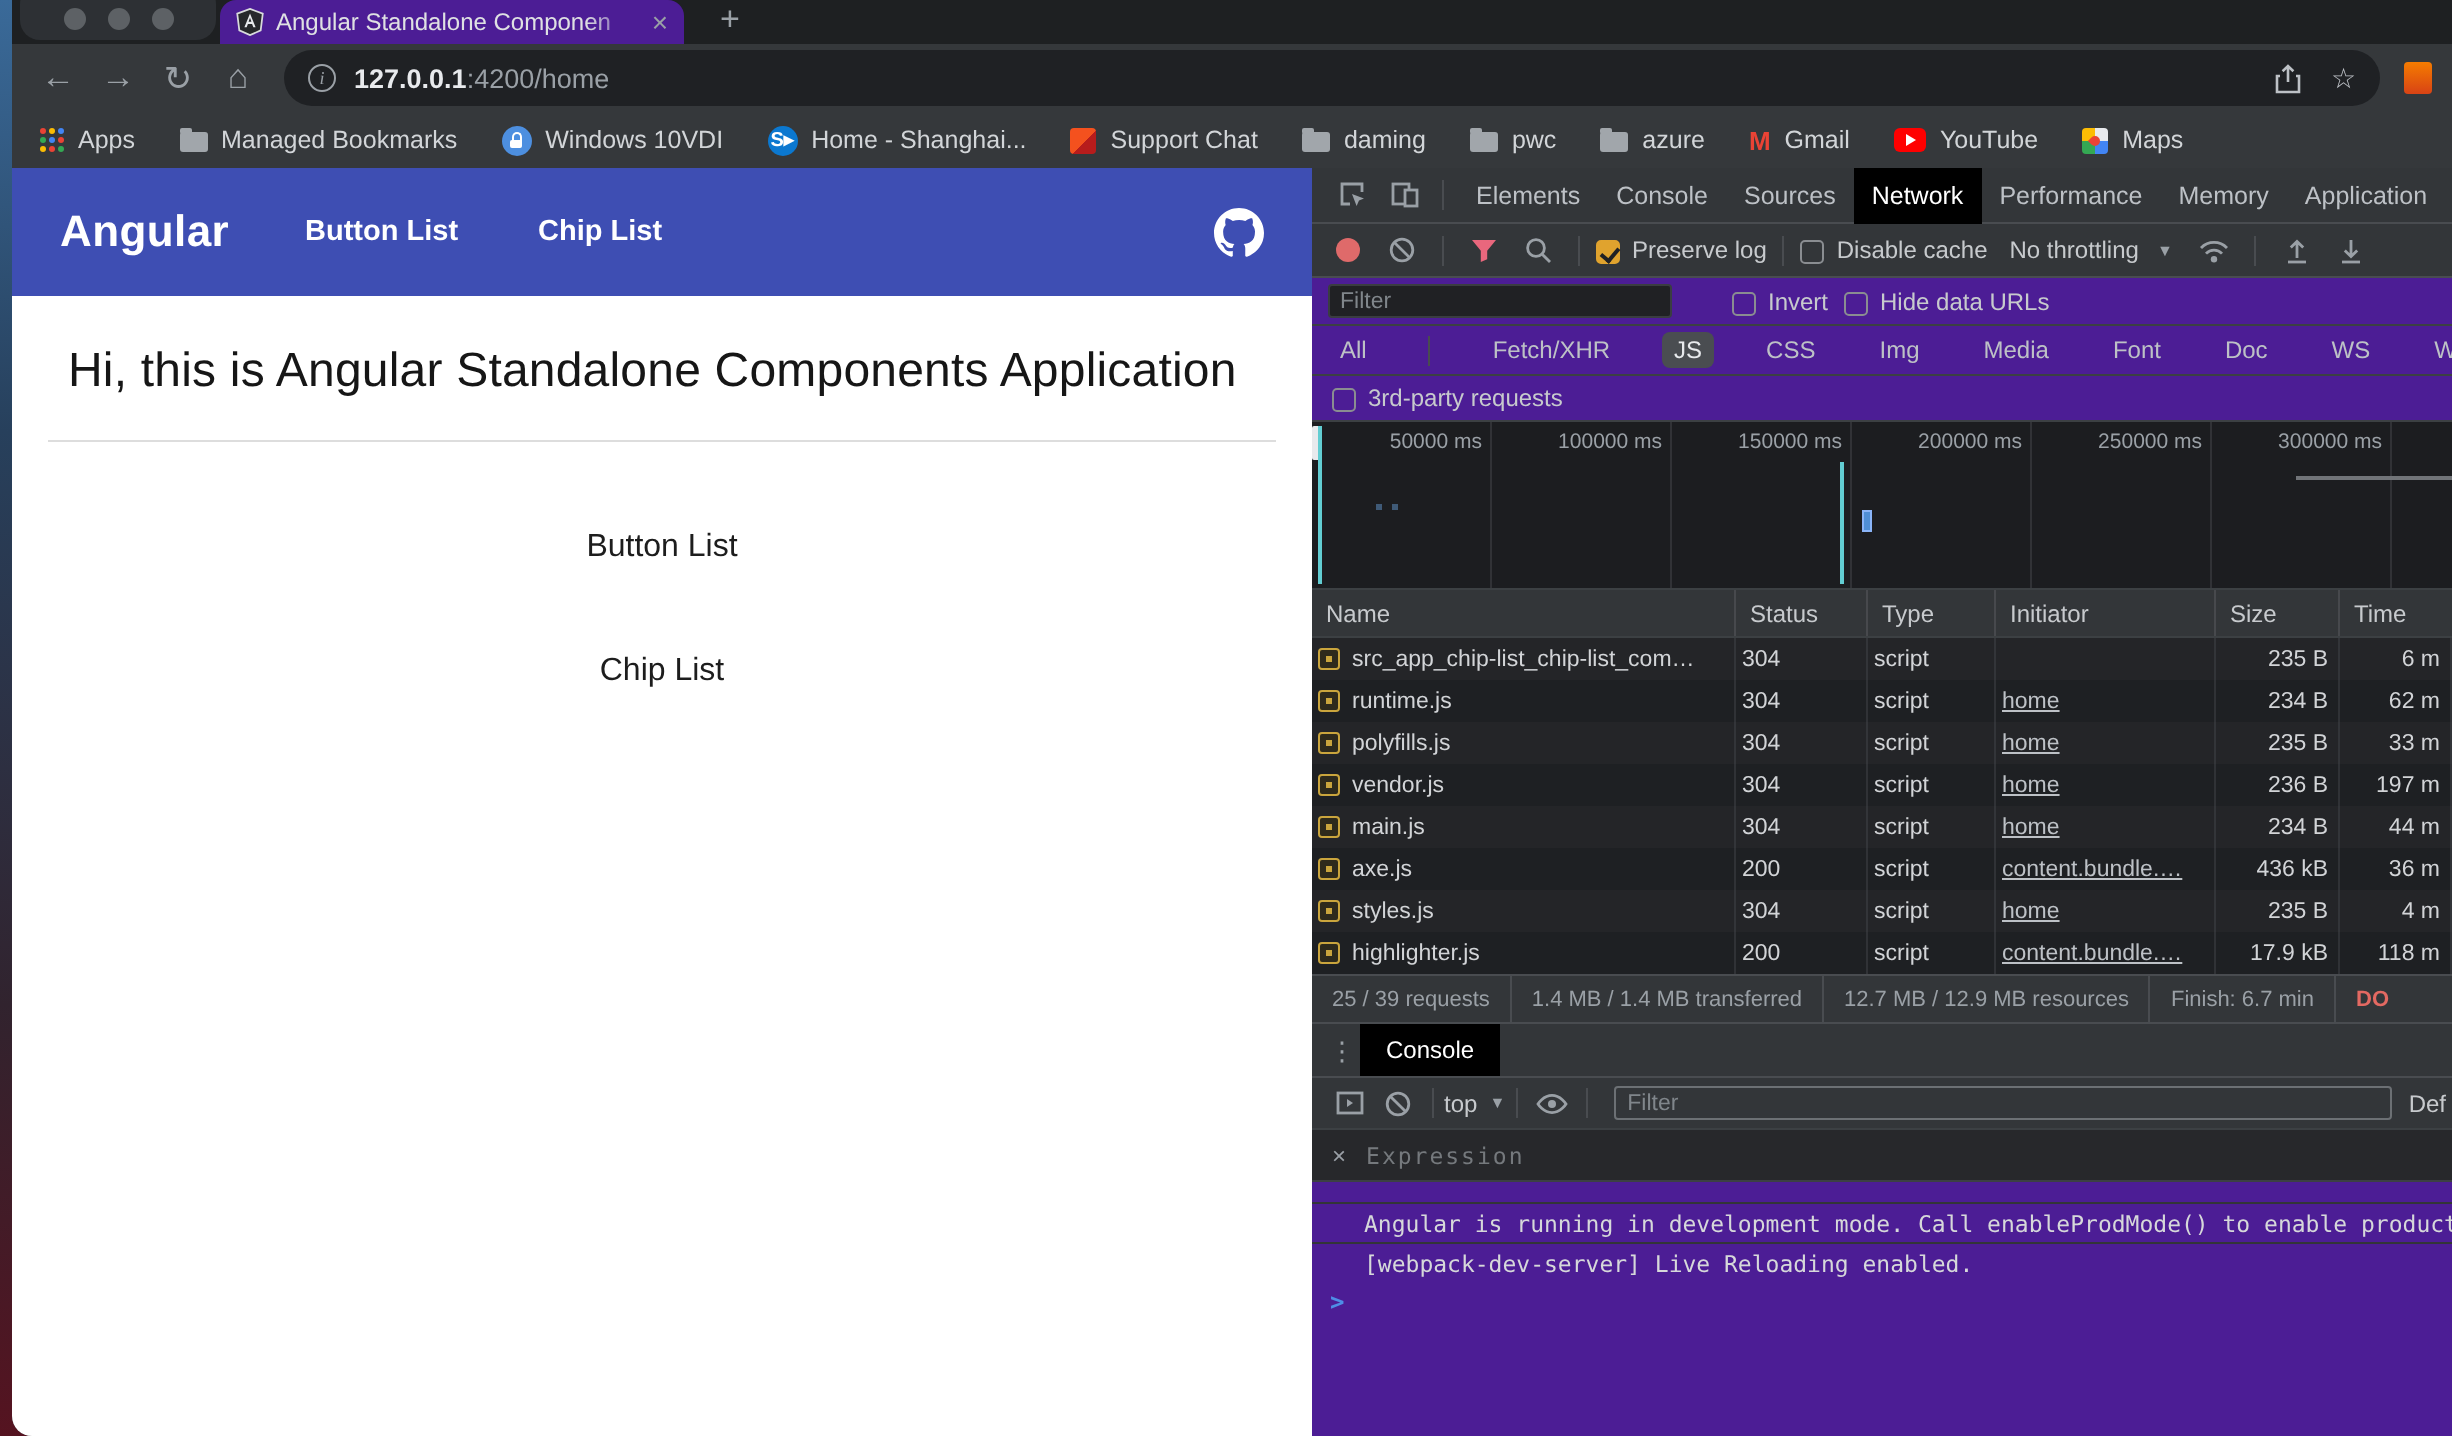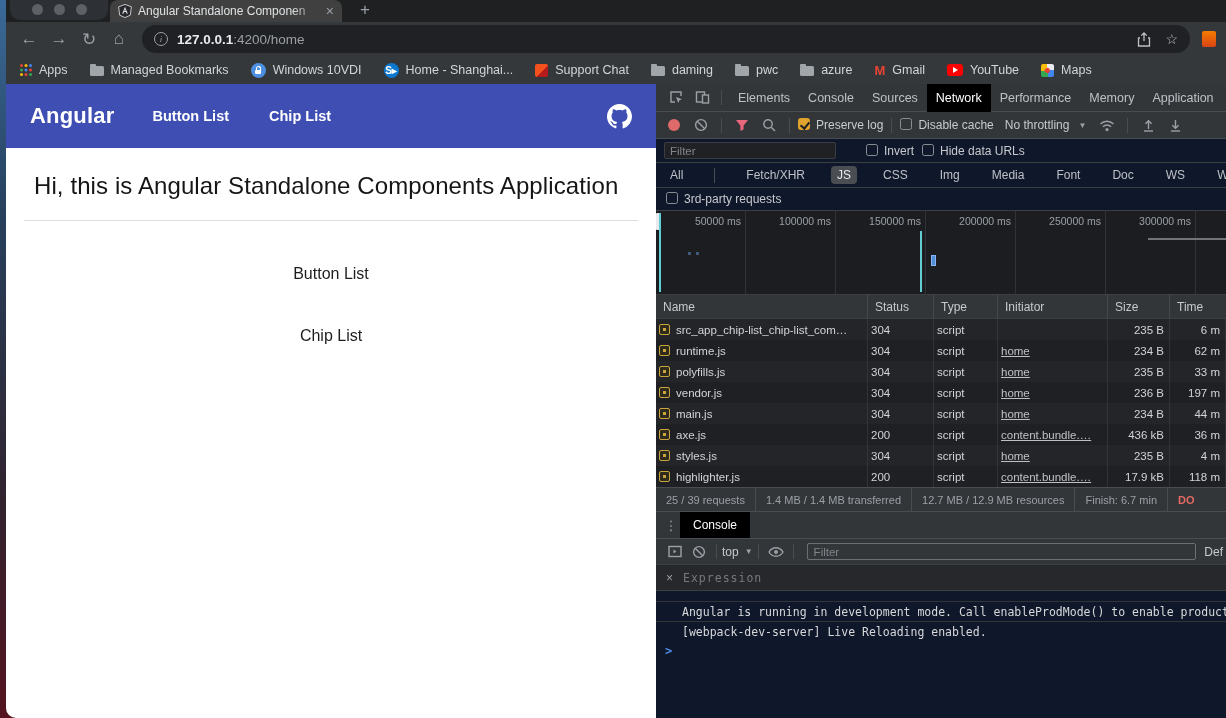--- a/index.html
+++ b/index.html
@@ -11,21 +11,21 @@
   .window { position:absolute; left:6px; top:0; right:0; bottom:0;
     display:flex; flex-direction:column; background:#35383b;
     border-bottom-left-radius:10px; overflow:hidden; }
 
   
   .tabstrip { height:22px; background:#1e2022; display:flex; align-items:flex-end; flex-shrink:0; position:relative;}
   .controls-pill { position:absolute; left:4px; top:-8px; width:98px; height:28px;
     background:#2d3034; border-radius:10px; display:flex; align-items:flex-end; justify-content:center; gap:11px; padding-bottom:5px;}
   .tl-dot { width:11px; height:11px; border-radius:50%; background:#5d6165; }
   .tab { margin-left:104px; height:22px; display:flex; align-items:center; gap:6px;
-    background:#404040; border-radius:8px 8px 0 0; padding:0 8px; width:232px; }
+    background:#4c1d95; border-radius:8px 8px 0 0; padding:0 8px; width:232px; }
   .tab-title { color:#dfe1e3; font-size:12px; white-space:nowrap; overflow:hidden; flex:1;
     -webkit-mask-image:linear-gradient(90deg,#000 85%,transparent); mask-image:linear-gradient(90deg,#000 85%,transparent);}
   .tab-close { color:#9aa0a6; font-size:14px; line-height:1; cursor:default;}
   .newtab { color:#9aa0a6; font-size:17px; margin-left:18px; padding-bottom:2px;}
   .favicon { flex-shrink:0; }
 
   
   .toolbar { height:34px; background:#35383b; display:flex; align-items:center; padding:0 10px; gap:4px; flex-shrink:0;}
   .nav-ic { color:#9aa0a6; font-size:17px; width:26px; text-align:center; }
   .urlbar { flex:1; height:28px; background:#1f2124; border-radius:14px; display:flex; align-items:center;
@@ -69,21 +69,21 @@
   .app-nav { display:flex; gap:40px; margin-left:38px; }
   .app-nav-item { color:#fff; font-size:14.5px; font-weight:bold; }
   .gh { margin-left:auto; }
 
   .app-body { flex:1; padding-top:24px; }
   .app-heading { font-size:24px; color:#161616; font-weight:normal; padding:0 28px; letter-spacing:.1px;}
   .app-hr { border:none; border-top:1px solid #ddd; margin:20px 18px 0 18px; }
   .app-link { display:block; text-align:center; color:#1d1d1d; font-size:16px; margin-top:44px; text-decoration:none;}
 
   
-  .dt { width:570px; background:#0f172a; color:#c7cacd; font-size:12px; display:flex; flex-direction:column; overflow:hidden;}
+  .dt { width:570px; background:#4c1d95; color:#c7cacd; font-size:12px; display:flex; flex-direction:column; overflow:hidden;}
   .row { display:flex; align-items:center; flex-shrink:0; }
   .vdiv { width:1px; height:15px; background:#494c50; margin:0 5px; flex-shrink:0;}
   svg.gic { stroke:#9aa0a6; fill:none; stroke-width:1.4; flex-shrink:0;}
 
   .dt-tabs { height:28px; background:#333639; border-bottom:1px solid #494c50; padding-left:8px; gap:2px;}
   .dt-tabbtn { width:24px; display:flex; justify-content:center; }
   .dt-tab { padding:0 9px; height:28px; line-height:28px; color:#bdc1c6; font-size:12.5px; white-space:nowrap;}
   .dt-tab.active { background:#000; color:#fff; }
 
   .net-toolbar { height:27px; background:#333639; border-bottom:1px solid #494c50; padding:0 6px; gap:3px;}
@@ -93,21 +93,21 @@
   .cb.checked::before { content:''; position:absolute; left:2.5px; top:1px; width:4px; height:7px;
     border:solid #202124; border-width:0 2px 2px 0; transform:rotate(40deg);}
   .tb-label { font-size:12px; color:#c7cacd; white-space:nowrap; }
   .throttle { margin-left:8px; white-space:nowrap; color:#c7cacd;}
   .caret { font-size:8px; color:#9aa0a6; margin-left:6px;}
 
   .filter-row { height:24px; border-bottom:1px solid #3c4043; padding:0 8px; gap:8px;}
   .flt-input { width:172px; height:17px; background:#202124; border:1px solid #3a3d41; border-radius:2px;
     color:#c7cacd; font-size:11.5px; padding:0 5px; outline:none; font-family:"Liberation Sans",sans-serif;}
   .flt-input::placeholder, .con-input::placeholder { color:#80868b; }
-  .cb-group { display:flex; align-items:flex-start; white-space:nowrap;}
+  .cb-group { display:flex; align-items:flex-end; white-space:nowrap;}
 
   .types-row { height:25px; border-bottom:1px solid #3c4043; padding:0 8px; gap:20px; overflow:hidden;}
   .pill { padding:2px 6px; border-radius:4px; color:#bdc1c6; font-size:12px; white-space:nowrap;}
   .pill.active { background:#4a4d51; color:#e8eaed; }
   .third-row { height:23px; border-bottom:1px solid #3c4043; padding:0 10px;}
 
   .overview { height:84px; background:#1c1d20; border-bottom:1px solid #3c4043; position:relative; display:flex; flex-shrink:0;}
   .tick { width:90px; border-right:1px solid #313236; color:#9aa0a6; font-size:10.5px; text-align:right;
     padding:4px 4px 0 0; flex-shrink:0;}
   .ov-handle { position:absolute; left:0; top:2px; width:4px; height:17px; background:#e8eaed; border-radius:1px;}

